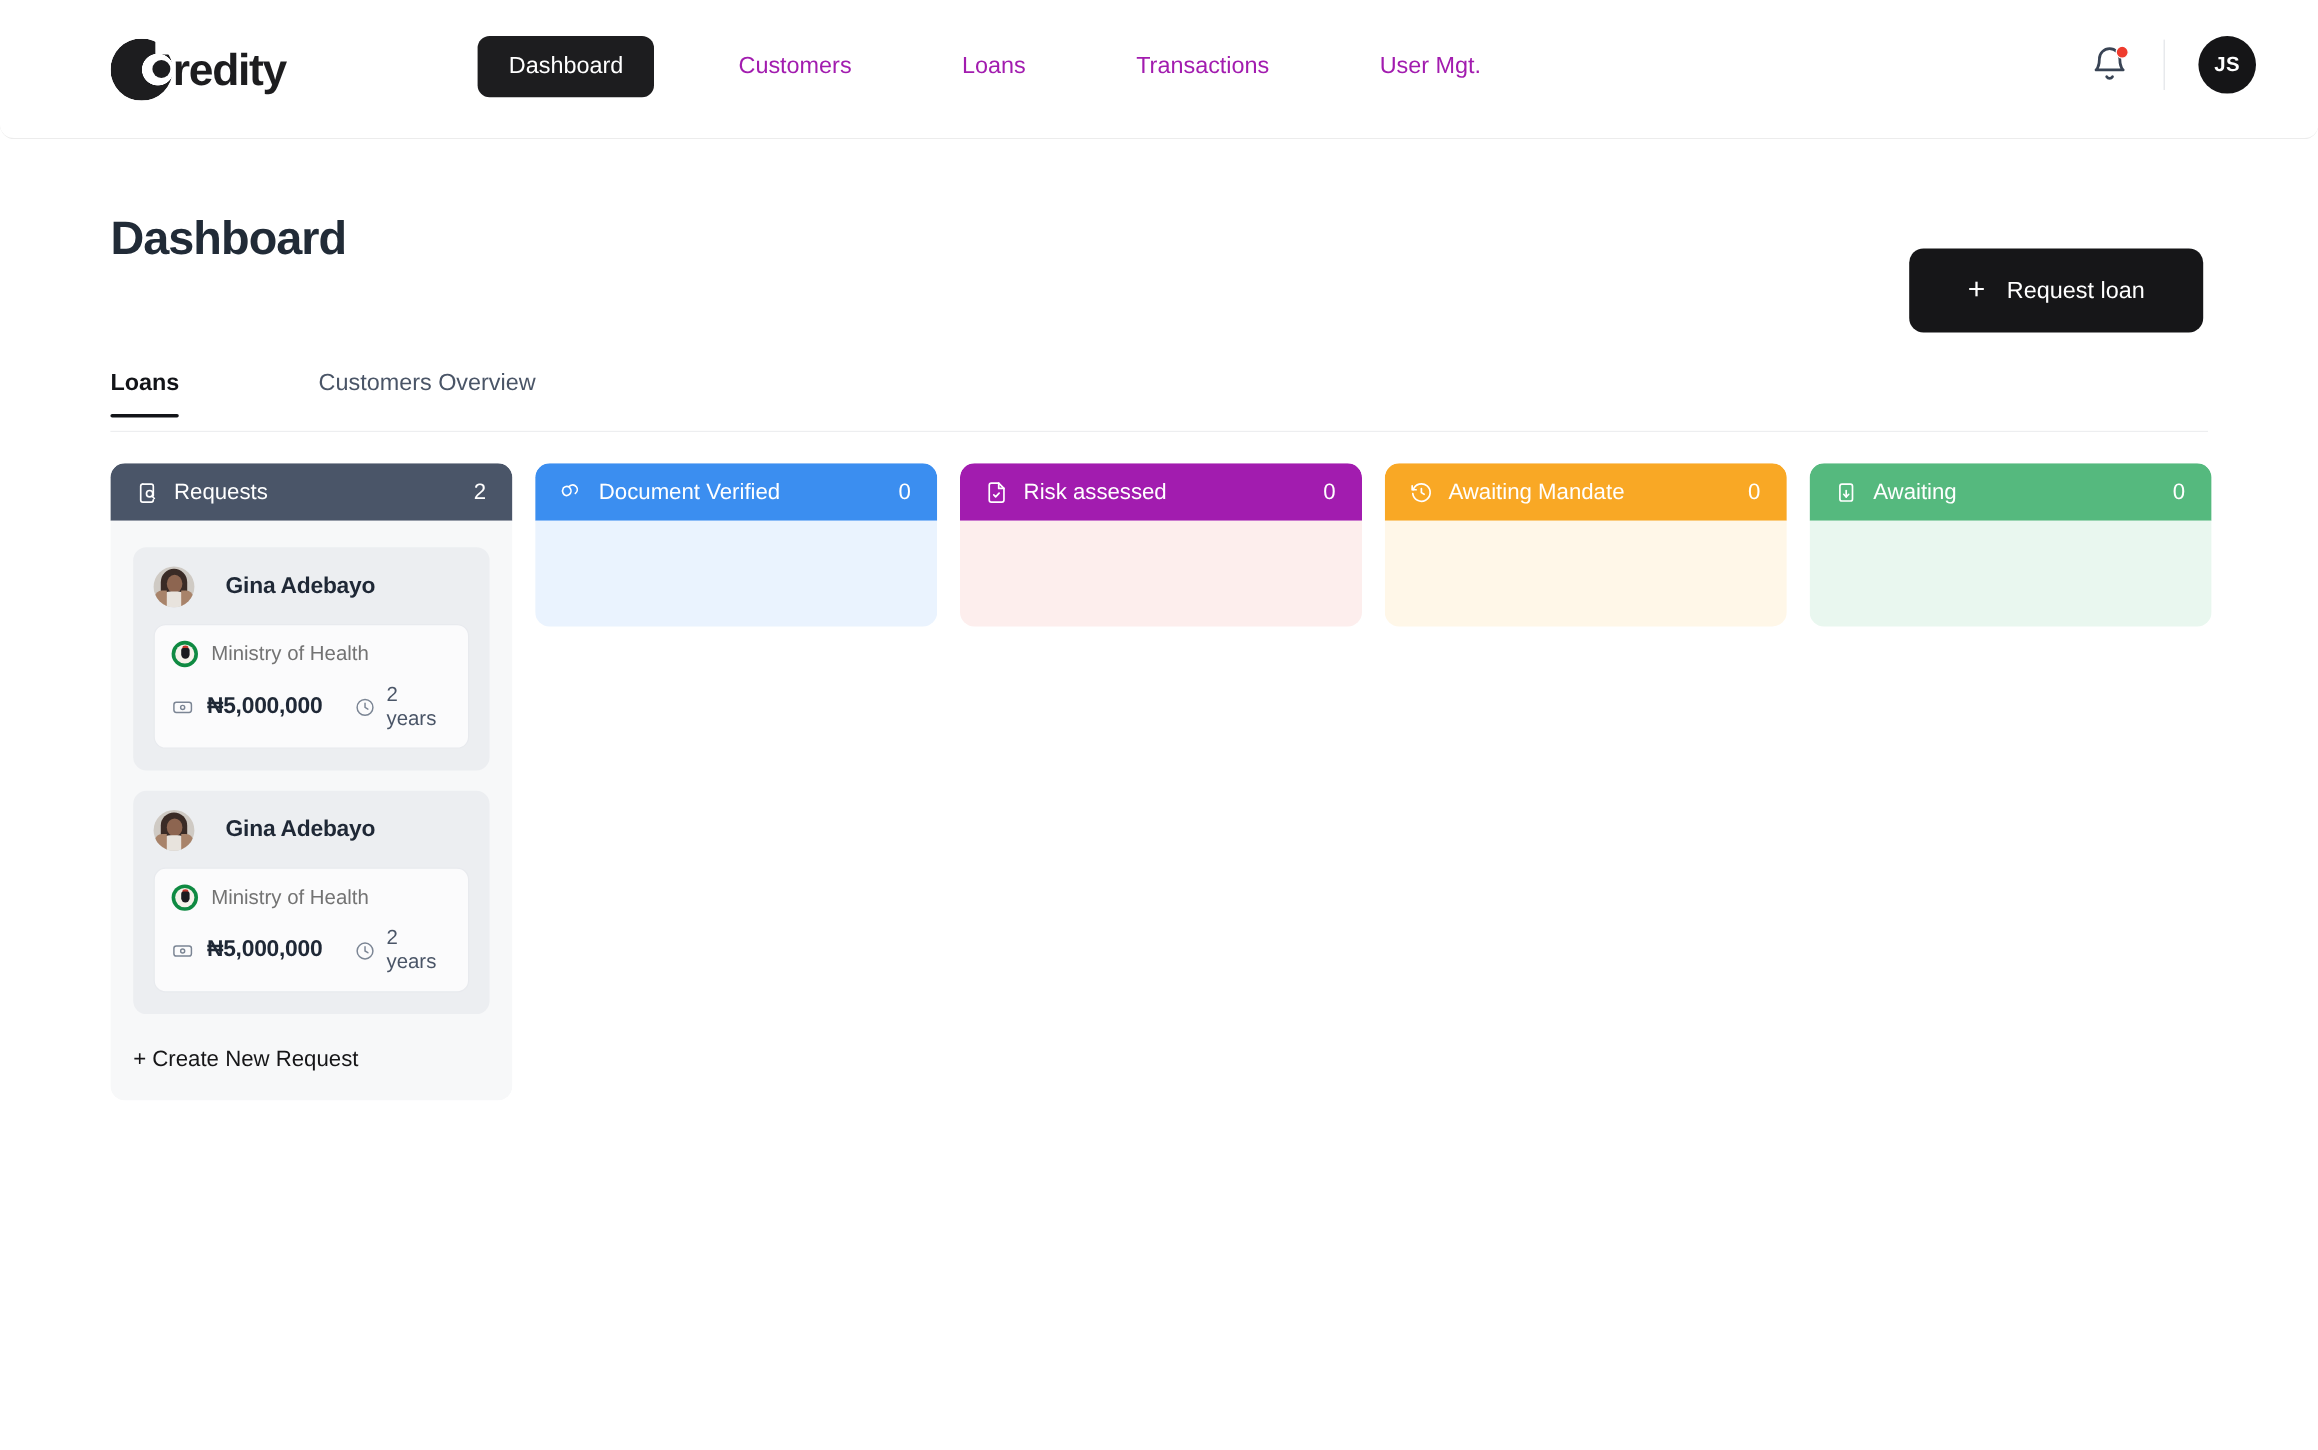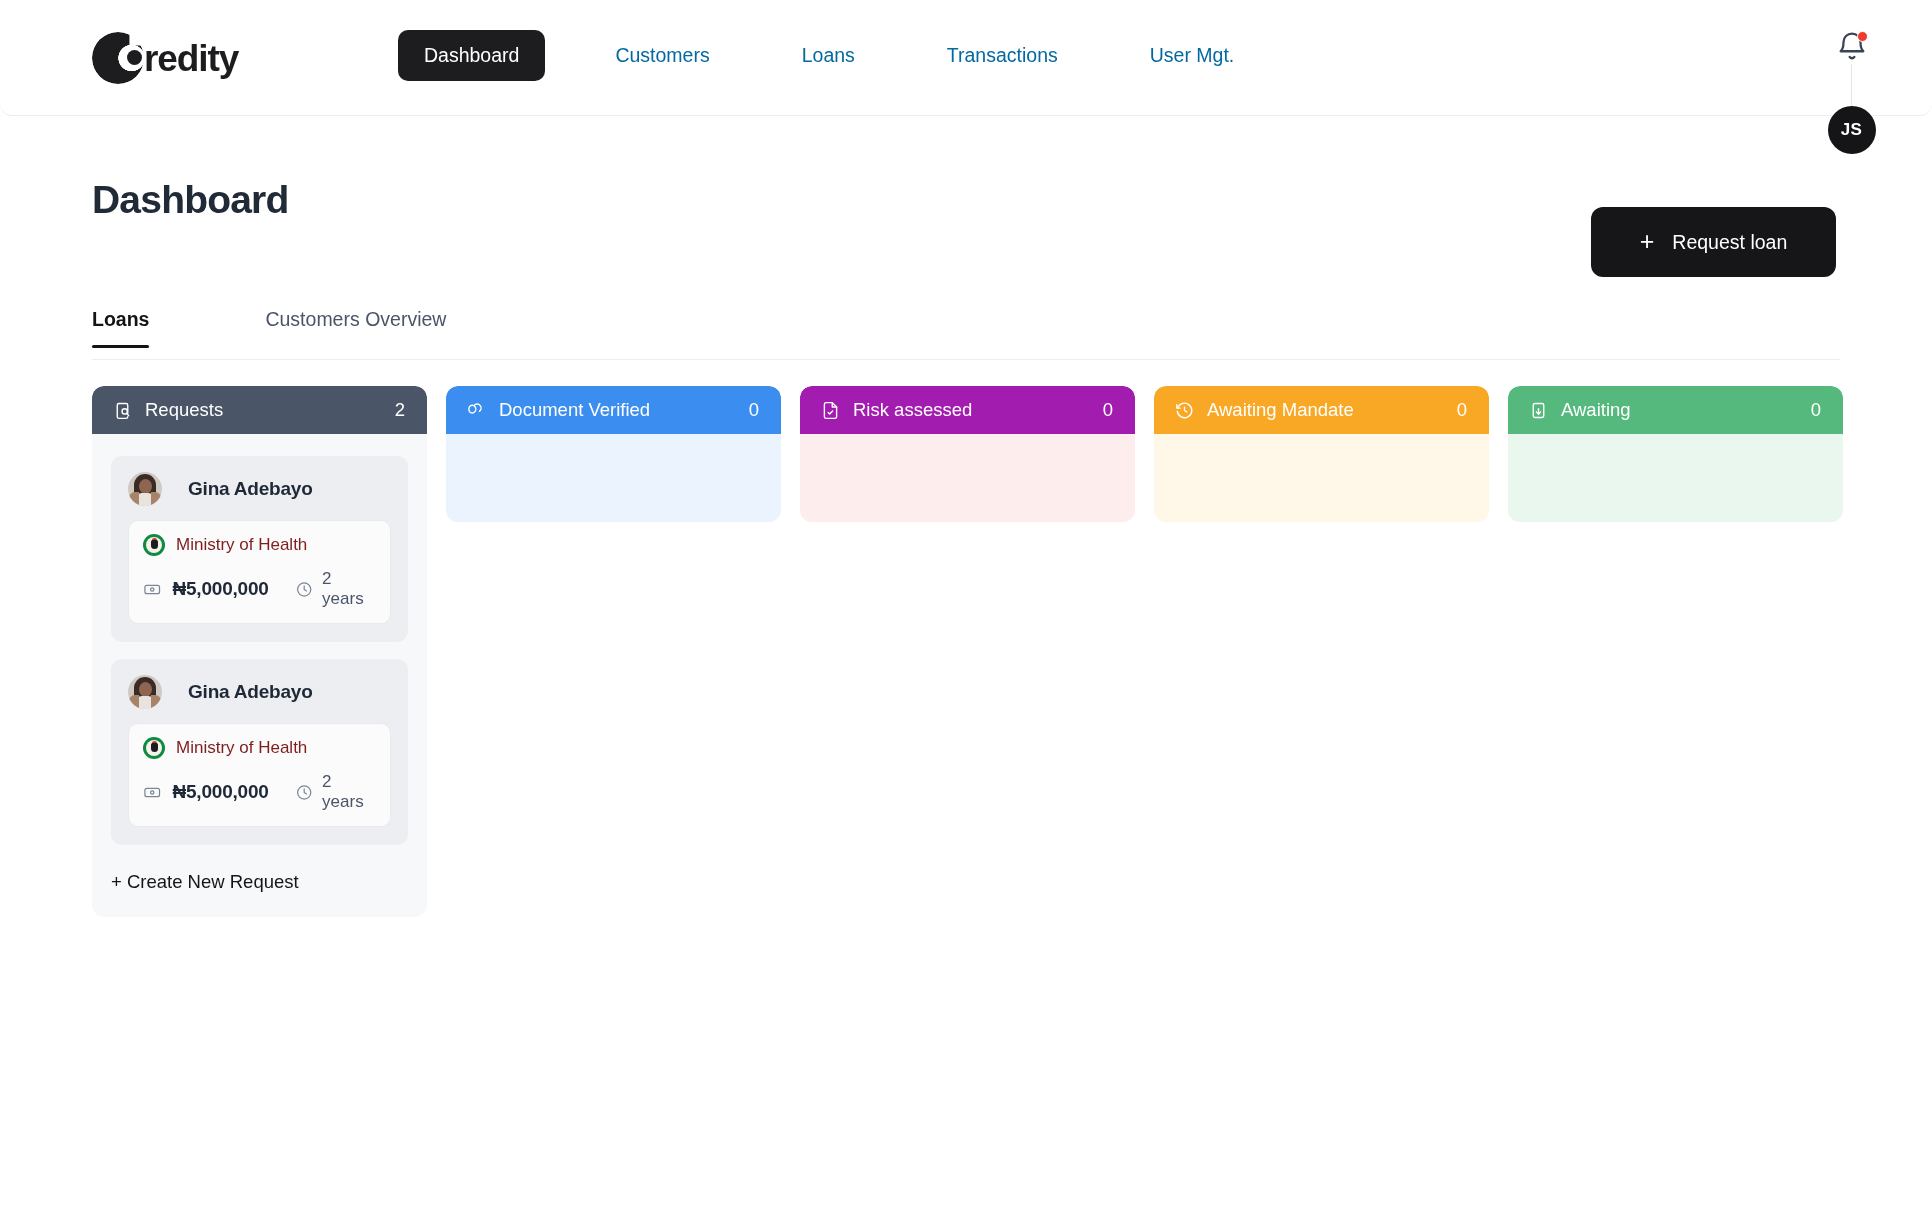--- a/index.html
+++ b/index.html
@@ -40,31 +40,31 @@
   .logo-text {
     font-size: 37px; font-weight: 700; color: #1d1d1f;
     letter-spacing: -1.1px; margin-left: -4px; line-height: 1;
   }
 
   .nav-items {
     position: absolute; left: 398px; top: 30px;
     display: flex; align-items: center; gap: 0px;
   }
   .nav-item {
-    font-size: 19.5px; color: #0369a1;
+    font-size: 19.5px; color: #a21caf;
     padding: 14px 26px; border-radius: 10px;
     white-space: nowrap; cursor: pointer;
   }
   .nav-item.active { background: #1d1d1f; color: #fff; font-weight: 500; }
   .nav-sp-1 { margin-left: 44px; }
   .nav-sp { margin-left: 40px; }
 
   .nav-right {
     position: absolute; right: 52px; top: 30px;
-    display: flex; align-items: center; gap: 0; flex-direction: column;
+    display: flex; align-items: center; gap: 0;
   }
   .bell { position: relative; width: 34px; height: 34px; cursor: pointer; }
   .bell-dot {
     position: absolute; right: 1px; top: 1px;
     width: 11px; height: 11px; border-radius: 50%;
     background: #ef3b2d; border: 1.5px solid #fff;
   }
   .nav-divider { width: 1px; height: 42px; background: #e2e4e8; margin: 0 28px; }
   .avatar-js {
     width: 48px; height: 48px; border-radius: 50%;
@@ -146,21 +146,21 @@
     background: #eceef1; border-radius: 11px;
     padding: 16px 17px 18px; margin-bottom: 17px;
   }
   .loan-person { display: flex; align-items: center; gap: 26px; margin-bottom: 14px; }
   .loan-name { font-size: 19px; font-weight: 700; color: #1f2836; letter-spacing: -.2px; }
   .loan-detail {
     background: #fbfbfc; border: 1px solid #e8eaee; border-radius: 10px;
     padding: 13px 14px 14px;
   }
   .detail-org { display: flex; align-items: center; gap: 11px; margin-bottom: 13px; }
-  .detail-org-txt { font-size: 17px; color: #7f1d1d; }
+  .detail-org-txt { font-size: 17px; color: #737373; }
   .detail-meta { display: flex; align-items: center; }
   .detail-amt {
     font-size: 19px; font-weight: 700; color: #1f2836;
     margin-left: 11px; letter-spacing: -.2px;
   }
   .detail-term { display: flex; align-items: center; gap: 9px; margin-left: 26px; }
   .detail-term-txt { font-size: 17px; color: #4a5567; }
 
   .create-link {
     font-size: 18.5px; color: #161618; margin-top: 26px; cursor: pointer;

